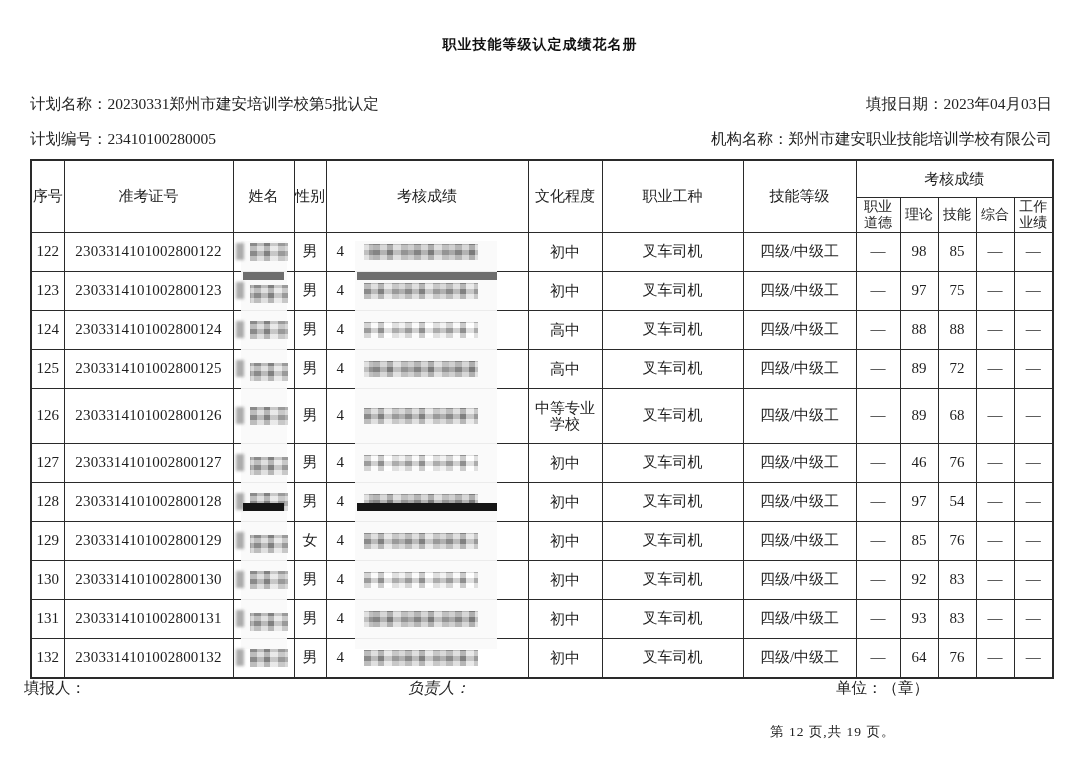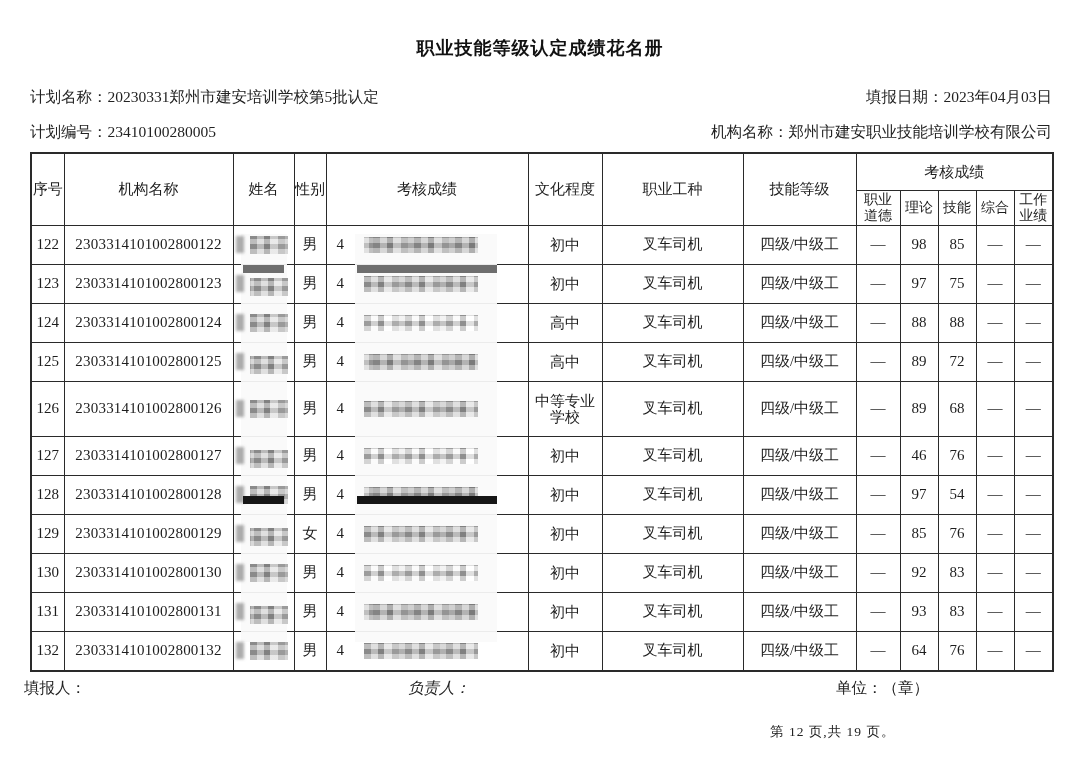--- a/index.html
+++ b/index.html
@@ -8,35 +8,35 @@
     width:1080px; height:763px;
     font-family:"Liberation Serif","DejaVu Serif",serif;
     color:#222;
     position:relative;
     overflow:hidden;
   }
   .page { width:1080px; height:763px; background:#fff; position:relative; }
 
   h1.title {
     text-align:center;
-    font-size:18px;
+    font-size:14px;
     font-weight:bold;
     letter-spacing:1px;
     padding-top:36px;
     color:#111;
   }
 
   .meta-row {
     display:flex;
     justify-content:space-between;
     padding:0 28px 0 30px;
     font-size:15.5px;
     color:#222;
   }
-  .meta-row.first { margin-top:27px; }
+  .meta-row.first { margin-top:40px; }
   .meta-row.second { margin-top:14px; margin-bottom:9px; }
 
   .table-wrap {
     position:relative;
     margin-left:30px;
     width:1022px;
   }
   table.roster {
     border-collapse:collapse;
     table-layout:fixed;
@@ -153,21 +153,21 @@
           <col style="width:113px">
         <col style="width:44px">
           <col style="width:38px">
           <col style="width:38px">
           <col style="width:38px">
           <col style="width:39px">
       </colgroup>
       <thead>
         <tr class="main">
           <th rowspan="2">序号</th>
-          <th rowspan="2">机构名称</th>
+          <th rowspan="2">准考证号</th>
           <th rowspan="2">姓名</th>
           <th rowspan="2">性别</th>
           <th rowspan="2">考核成绩</th>
           <th rowspan="2">文化程度</th>
           <th rowspan="2">职业工种</th>
           <th rowspan="2">技能等级</th>
           <th colspan="5">考核成绩</th>
         </tr>
         <tr class="sub">
           <th>职业道德</th>

